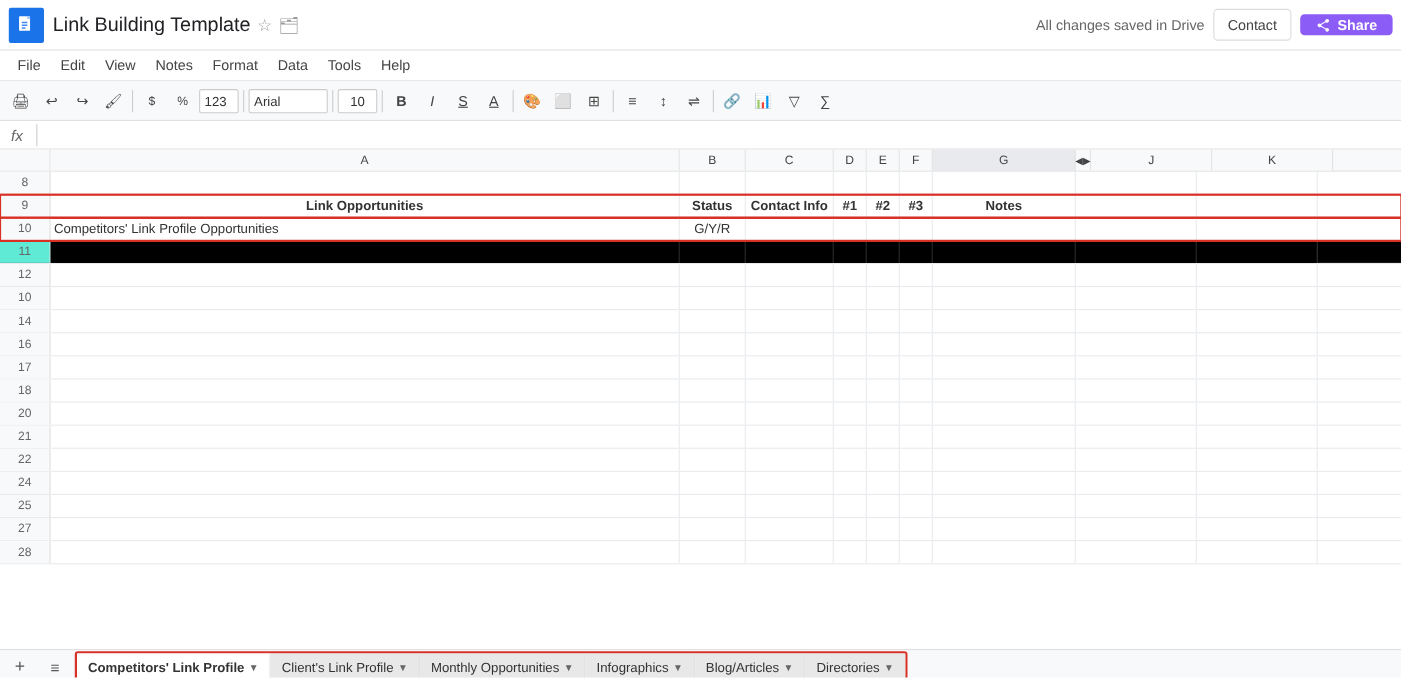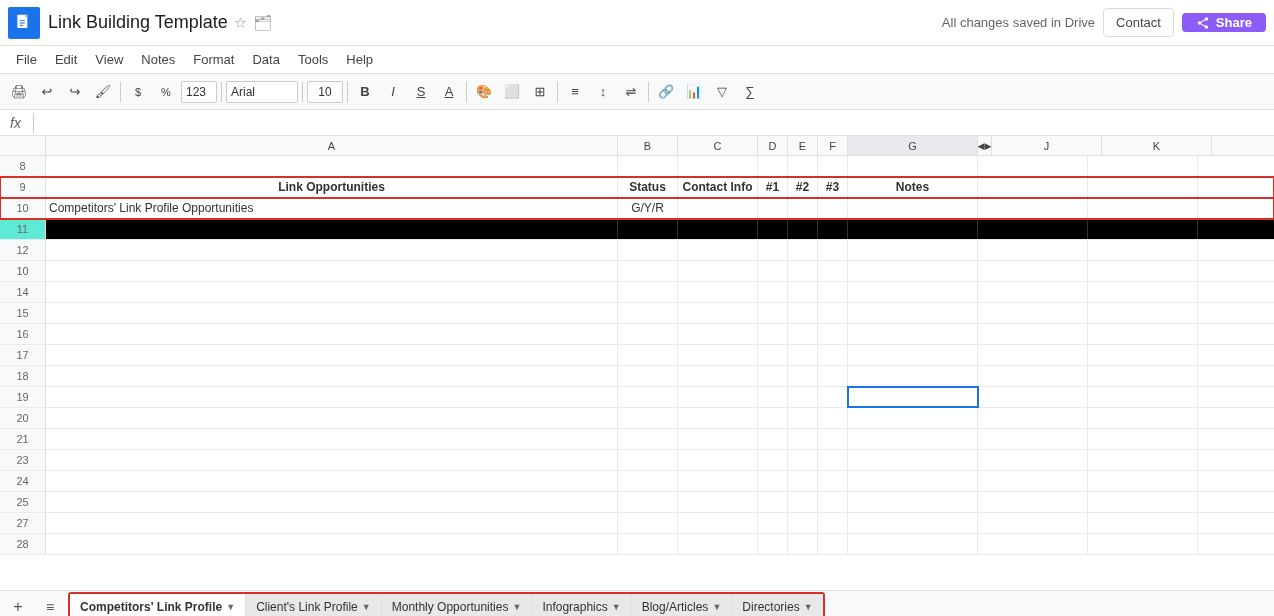--- a/index.html
+++ b/index.html
@@ -495,32 +495,20 @@
         <div class="cell col-b"></div>
         <div class="cell col-c"></div>
         <div class="cell col-d"></div>
         <div class="cell col-e"></div>
         <div class="cell col-f"></div>
         <div class="cell col-g"></div>
         <div class="cell col-j"></div>
         <div class="cell col-k"></div>
       </div>
     <div class="grid-row">
-        <div class="row-num">15</div>
-        <div class="cell col-a"></div>
-        <div class="cell col-b"></div>
-        <div class="cell col-c"></div>
-        <div class="cell col-d"></div>
-        <div class="cell col-e"></div>
-        <div class="cell col-f"></div>
-        <div class="cell col-g"></div>
-        <div class="cell col-j"></div>
-        <div class="cell col-k"></div>
-      </div>
-    <div class="grid-row">
         <div class="row-num">16</div>
         <div class="cell col-a"></div>
         <div class="cell col-b"></div>
         <div class="cell col-c"></div>
         <div class="cell col-d"></div>
         <div class="cell col-e"></div>
         <div class="cell col-f"></div>
         <div class="cell col-g"></div>
         <div class="cell col-j"></div>
         <div class="cell col-k"></div>
@@ -543,32 +531,20 @@
         <div class="cell col-b"></div>
         <div class="cell col-c"></div>
         <div class="cell col-d"></div>
         <div class="cell col-e"></div>
         <div class="cell col-f"></div>
         <div class="cell col-g"></div>
         <div class="cell col-j"></div>
         <div class="cell col-k"></div>
       </div>
 
-    <div class="grid-row">
-      <div class="row-num">19</div>
-      <div class="cell col-a"></div>
-      <div class="cell col-b"></div>
-      <div class="cell col-c"></div>
-      <div class="cell col-d"></div>
-      <div class="cell col-e"></div>
-      <div class="cell col-f"></div>
-      <div class="cell col-g cell-selected"></div>
-      <div class="cell col-j"></div>
-      <div class="cell col-k"></div>
-    </div>
 
     <div class="grid-row">
         <div class="row-num">20</div>
         <div class="cell col-a"></div>
         <div class="cell col-b"></div>
         <div class="cell col-c"></div>
         <div class="cell col-d"></div>
         <div class="cell col-e"></div>
         <div class="cell col-f"></div>
         <div class="cell col-g"></div>
@@ -581,21 +557,21 @@
         <div class="cell col-b"></div>
         <div class="cell col-c"></div>
         <div class="cell col-d"></div>
         <div class="cell col-e"></div>
         <div class="cell col-f"></div>
         <div class="cell col-g"></div>
         <div class="cell col-j"></div>
         <div class="cell col-k"></div>
       </div>
     <div class="grid-row">
-        <div class="row-num">23</div>
+        <div class="row-num">22</div>
         <div class="cell col-a"></div>
         <div class="cell col-b"></div>
         <div class="cell col-c"></div>
         <div class="cell col-d"></div>
         <div class="cell col-e"></div>
         <div class="cell col-f"></div>
         <div class="cell col-g"></div>
         <div class="cell col-j"></div>
         <div class="cell col-k"></div>
       </div>

